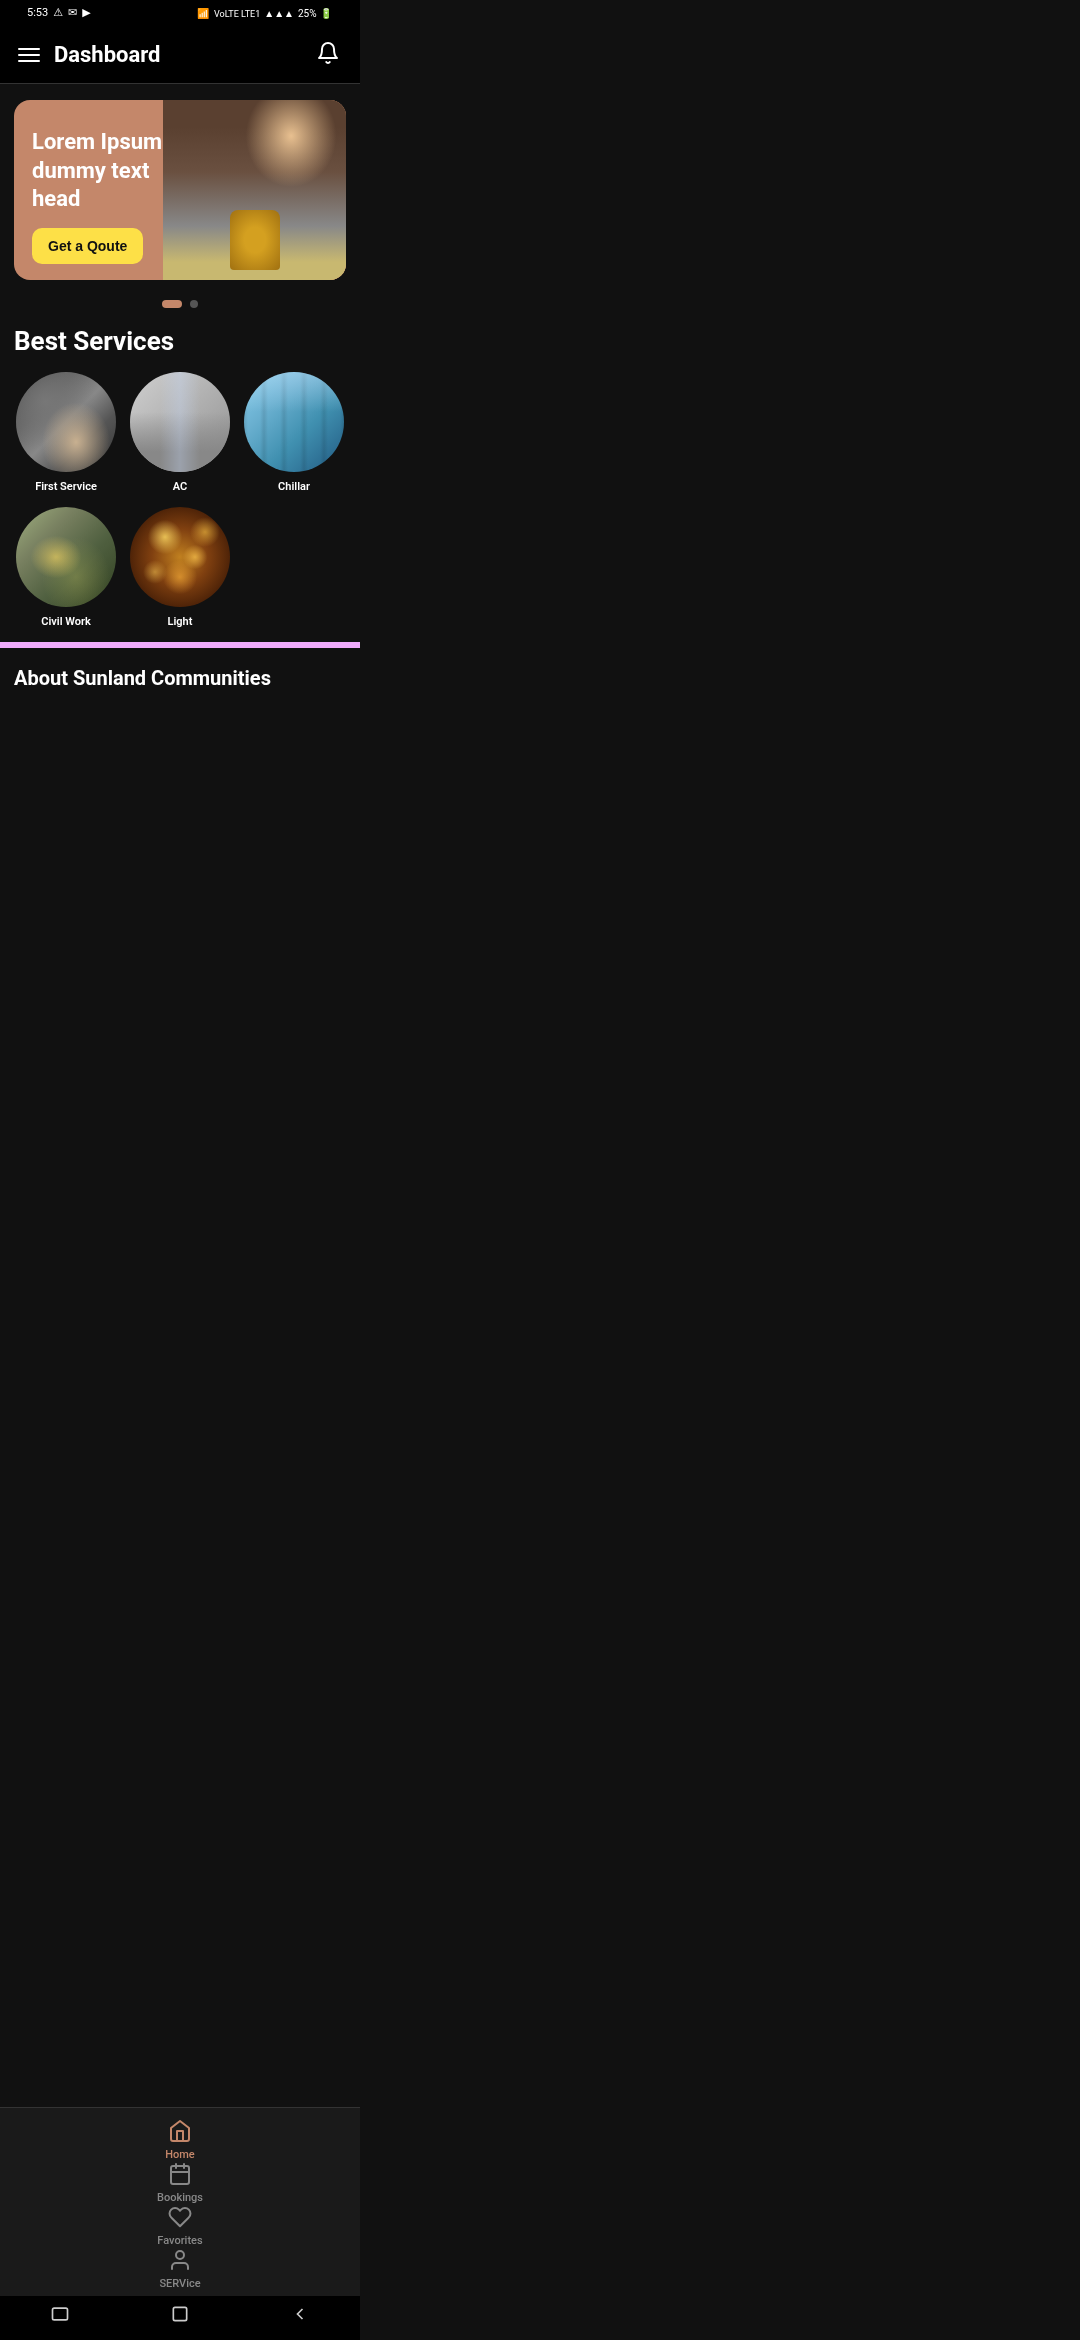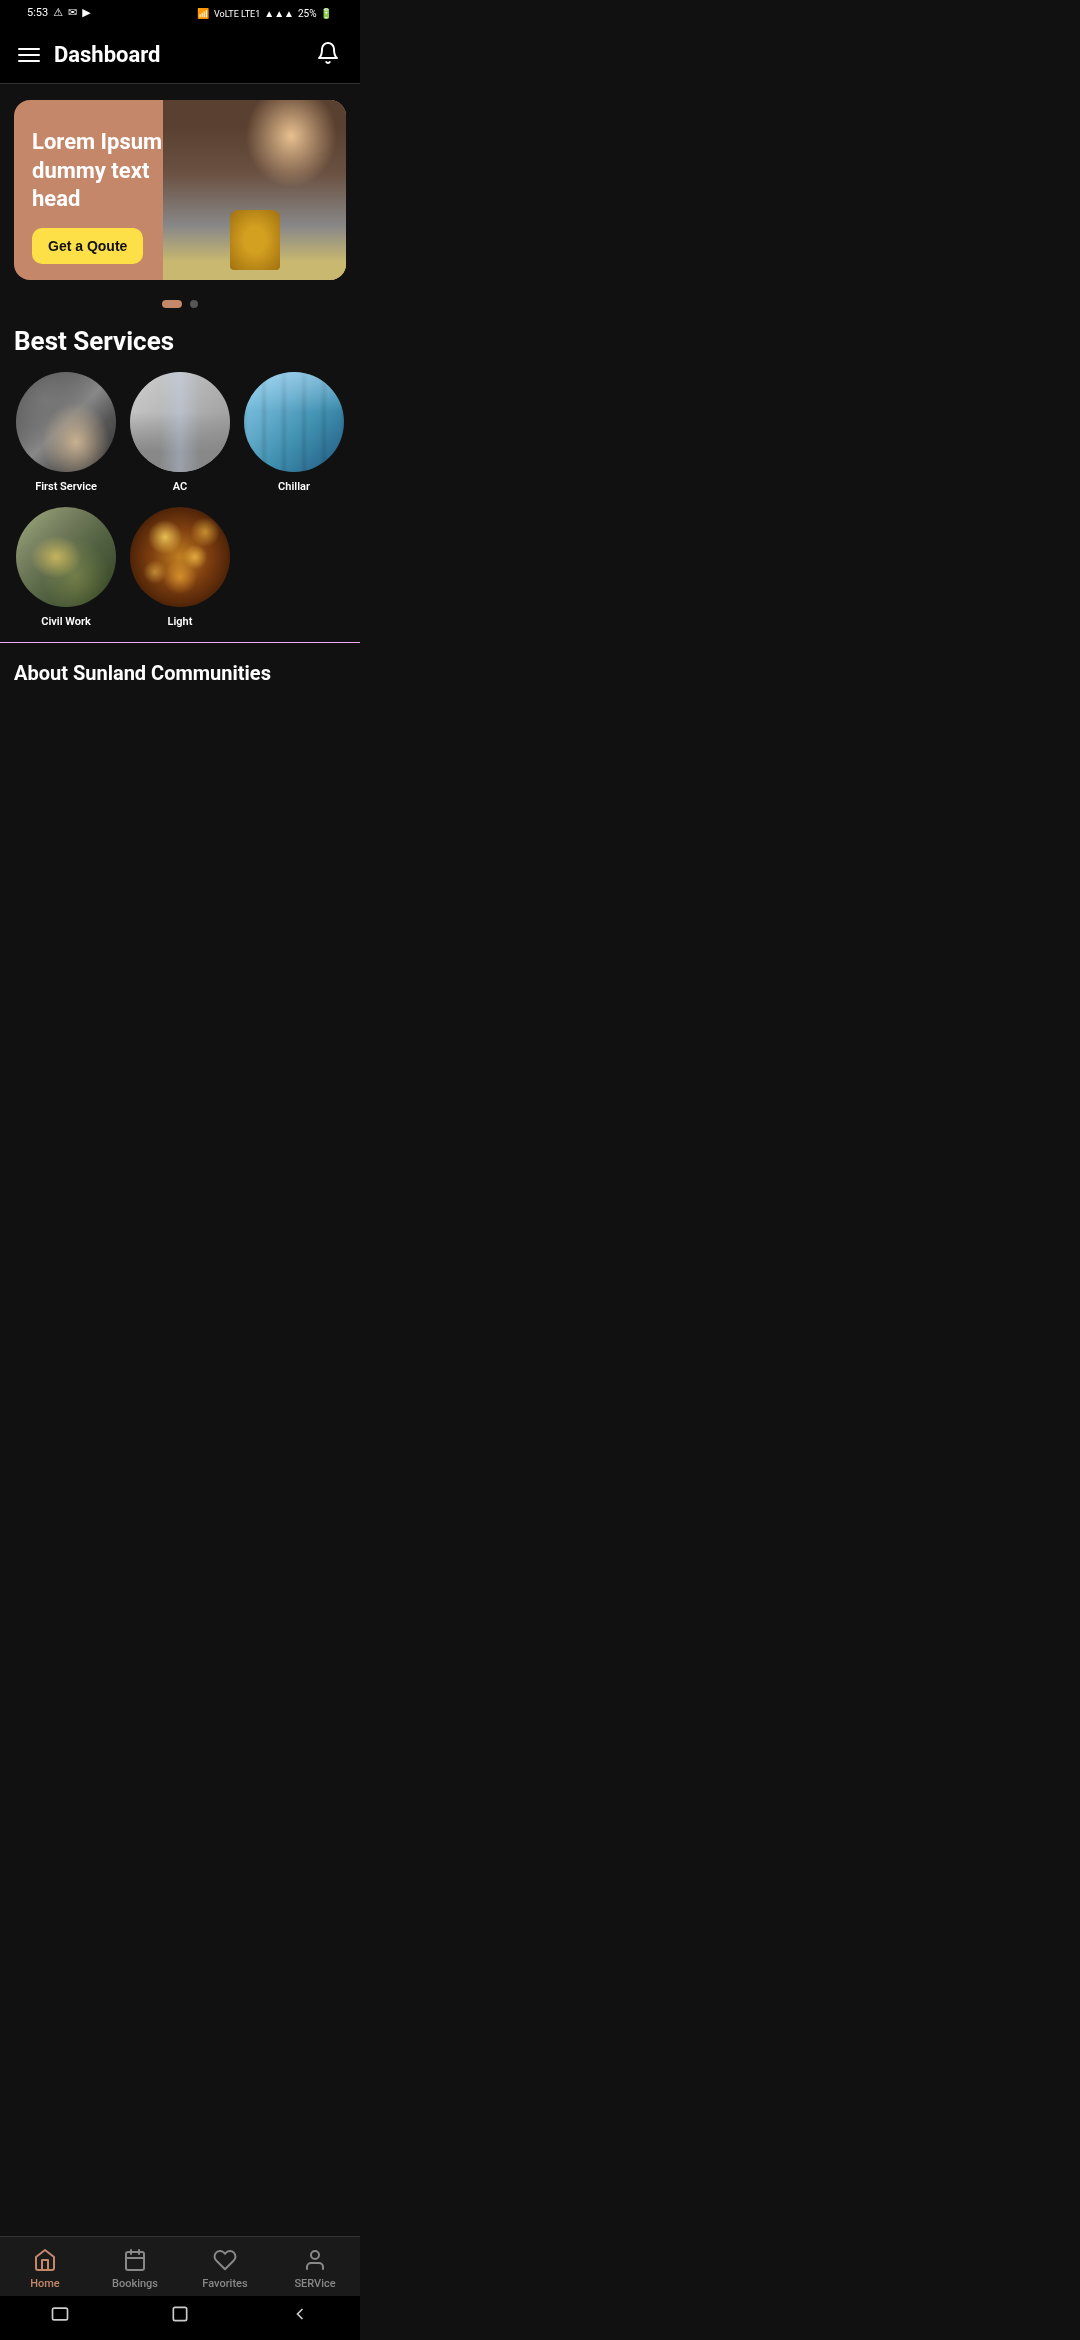--- a/index.html
+++ b/index.html
@@ -255,21 +255,21 @@
     .service-label {
       font-size: 11px;
       font-weight: 600;
       color: #fff;
       text-align: center;
     }
 
     
     .about-section {
       padding: 18px 14px 10px;
-      border-top: 1px solid #f0abfc;
+      border-top: 6px solid #f0abfc;
       margin-top: 8px;
     }
     .about-title {
       font-size: 20px;
       font-weight: 700;
       color: #fff;
     }
 
     
     .bottom-nav {
@@ -310,20 +310,21 @@
       position: fixed;
       bottom: 0;
       left: 0;
       width: 360px;
       z-index: 50;
     }
 
     
     .bottom-nav {
       bottom: 44px;
+      flex-direction: column;
     }
 
     .sys-nav-btn {
       width: 24px; height: 24px;
       display: flex; align-items: center; justify-content: center;
       cursor: pointer;
     }
   </style>
 </head>
 <body>

